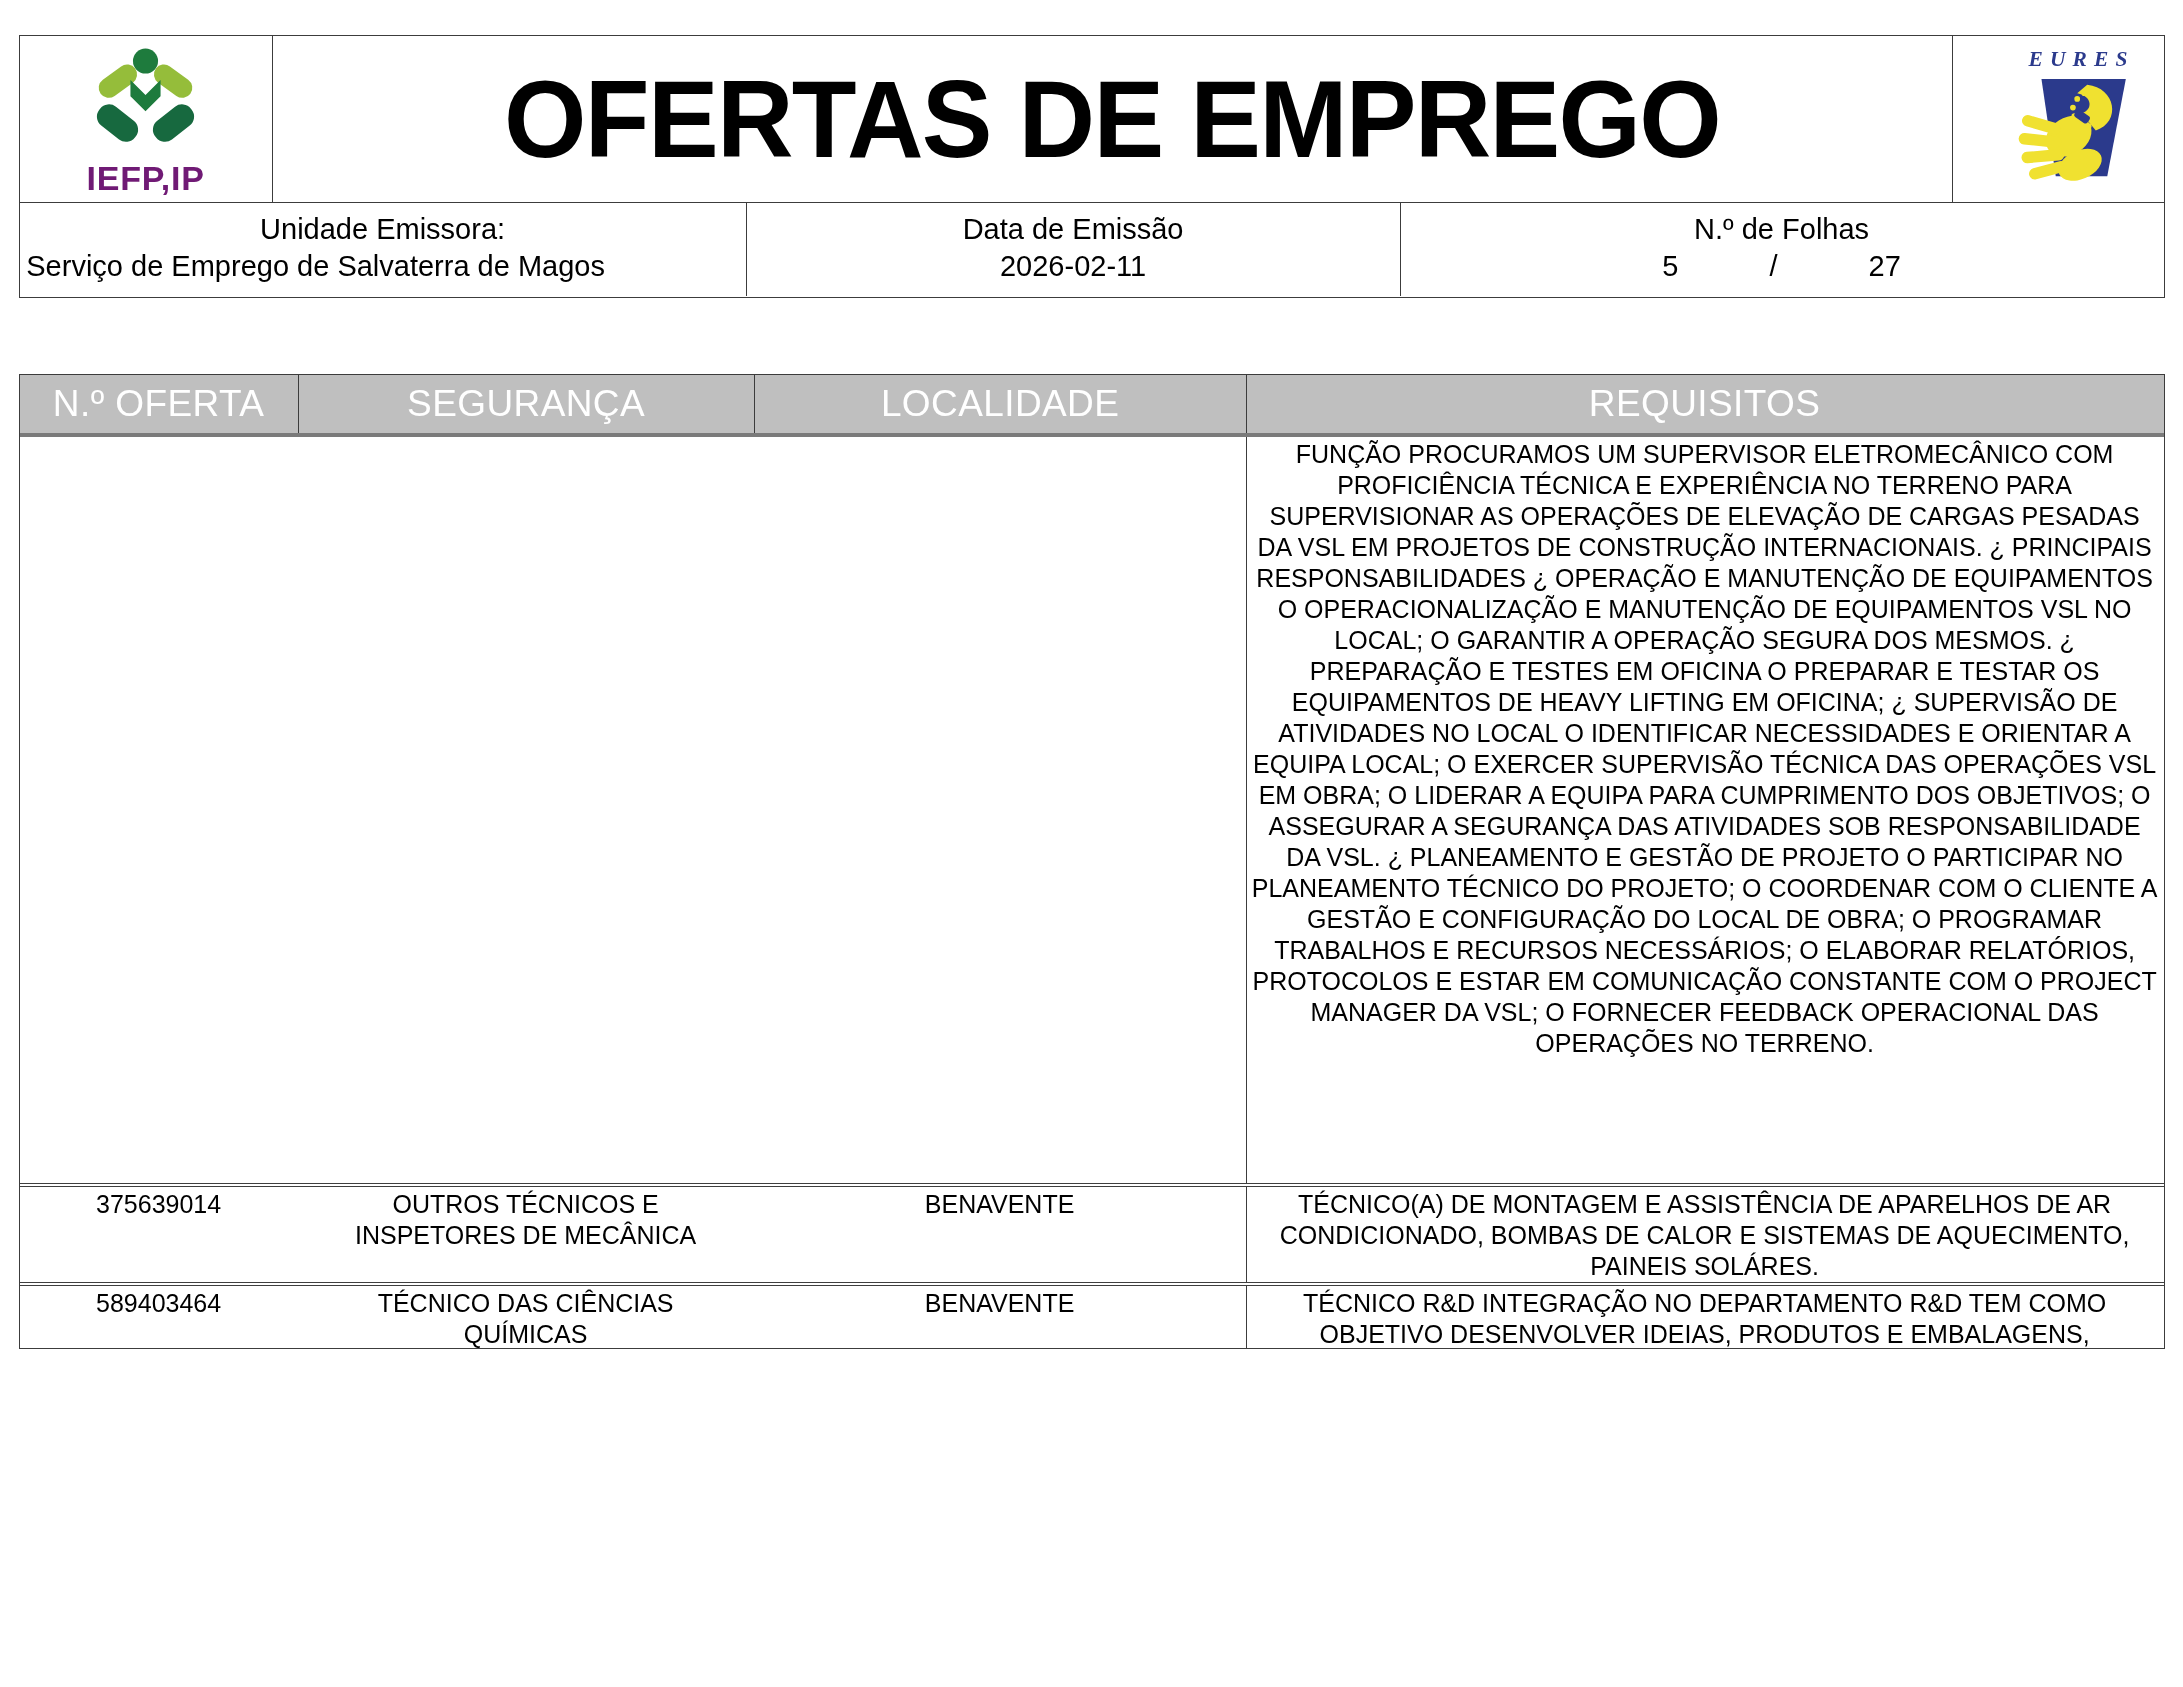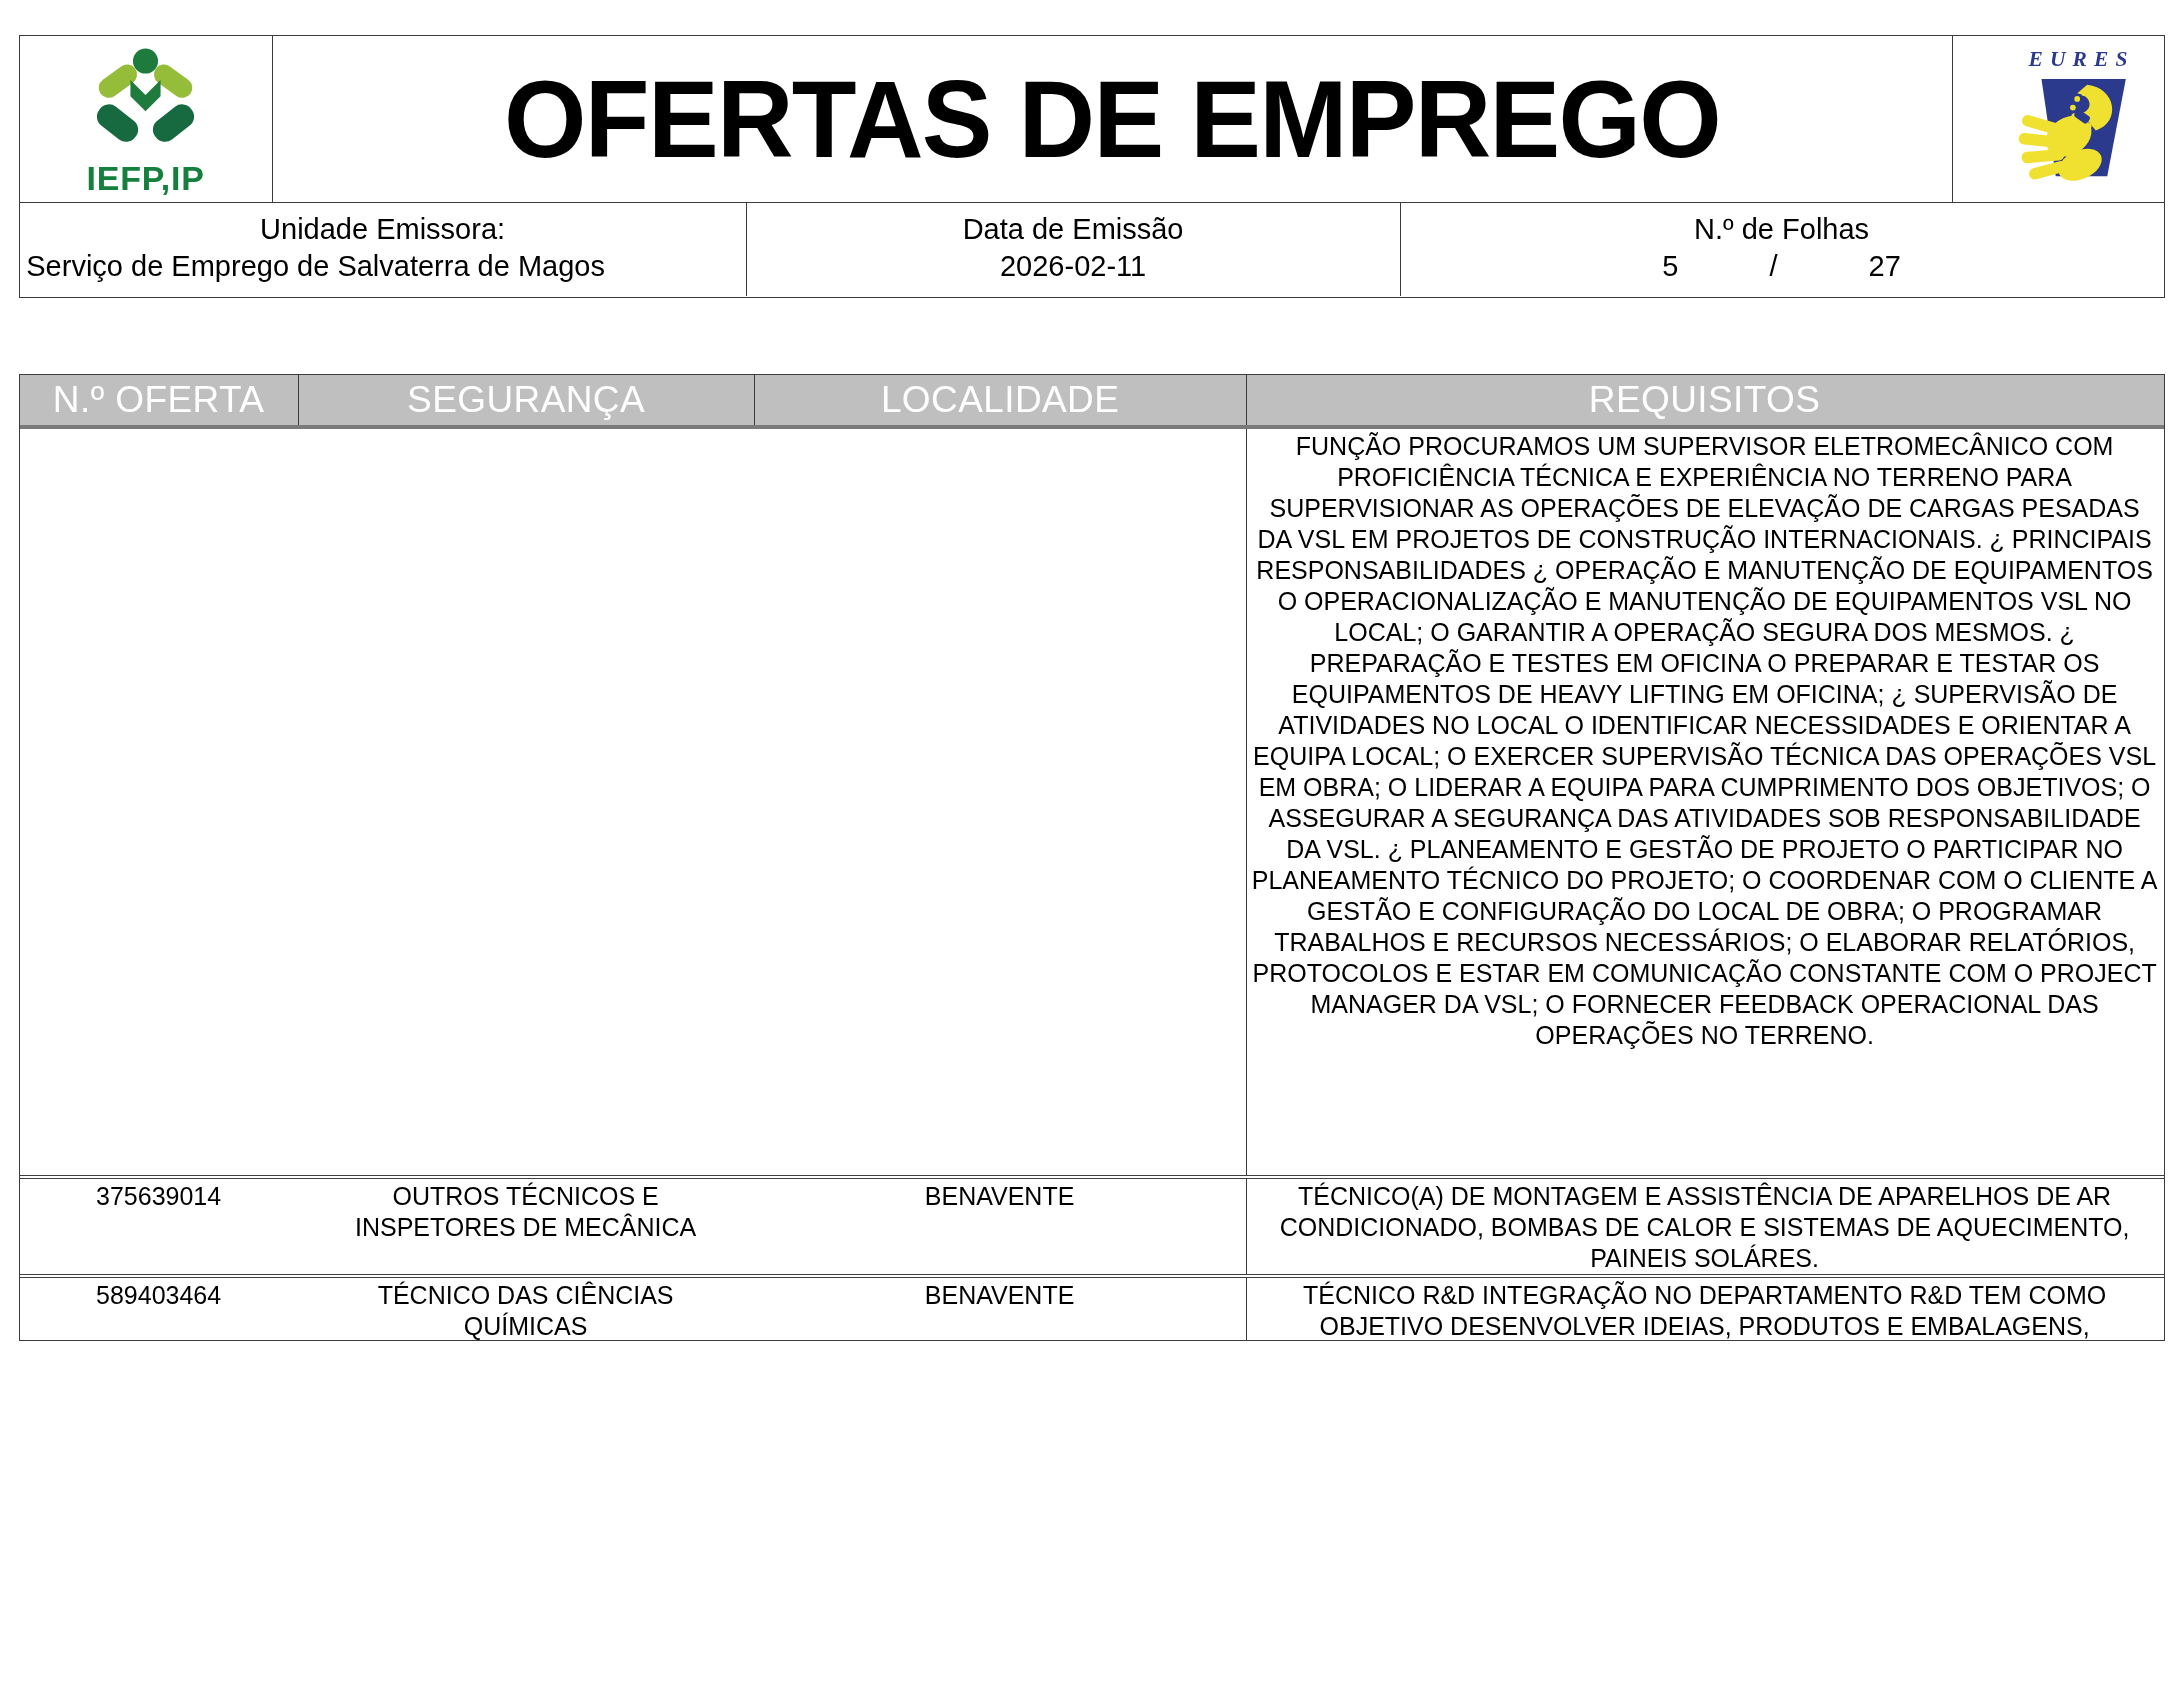--- a/index.html
+++ b/index.html
@@ -20,21 +20,21 @@
     background: #fff;
   }
   .hdr-top {
     display: grid;
     grid-template-columns: 253px 1679px 211px;
     height: 167px;
     border-bottom: 1.7px solid #3c3c3c;
   }
   .hdr-top .cell { position: relative; }
   .logo-cell { border-right: 1.7px solid #3c3c3c; display:flex; flex-direction:column; align-items:center; justify-content:center; padding-top:6.7px; }
-  .iefp-word { font-size: 34px; font-weight: bold; color: #15803d; letter-spacing: 0.8px; margin-top: -5px; }
+  .iefp-word { font-size: 34px; font-weight: bold; color: #701a75; letter-spacing: 0.8px; margin-top: -5px; }
   .title-cell { display:flex; align-items:center; justify-content:center; }
   .doc-title {
     font-size: 106px; font-weight: bold; letter-spacing: -1.7px;
     white-space: nowrap; transform: scaleY(1.04);
   }
   .eures-cell { border-left: 1.7px solid #3c3c3c; display:flex; align-items:center; justify-content:center;padding-left:48px; }
 
   .hdr-bottom {
     display: grid;
     grid-template-columns: 726px 654px 763px;
@@ -51,21 +51,21 @@
     position: absolute; left: 18.6px; top: 374px;
     width: 2146px;
     border: 1.7px solid #3c3c3c;
     background: #fff;
   }
   .jrow {
     display: grid;
     grid-template-columns: 278px 456px 492px 917px;
   }
   .jhead {
-    height: 54px;
+    height: 62px;
     background: #bfbfbf;
     border-bottom: 4.2px solid #7a7a7a;
   }
   .jhead .jcell {
     display:flex; align-items:center; justify-content:center;
     color: #ffffff; font-size: 37px; letter-spacing: 0.4px;
     overflow: hidden;
   }
   .jhead .jcell + .jcell { border-left: 1.7px solid #3c3c3c; }
 

